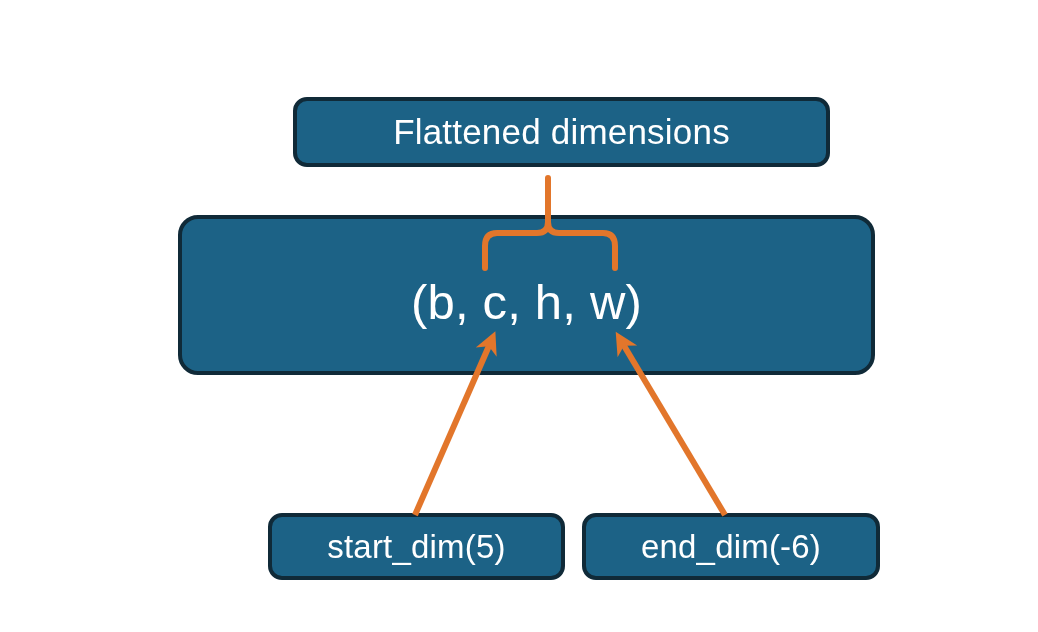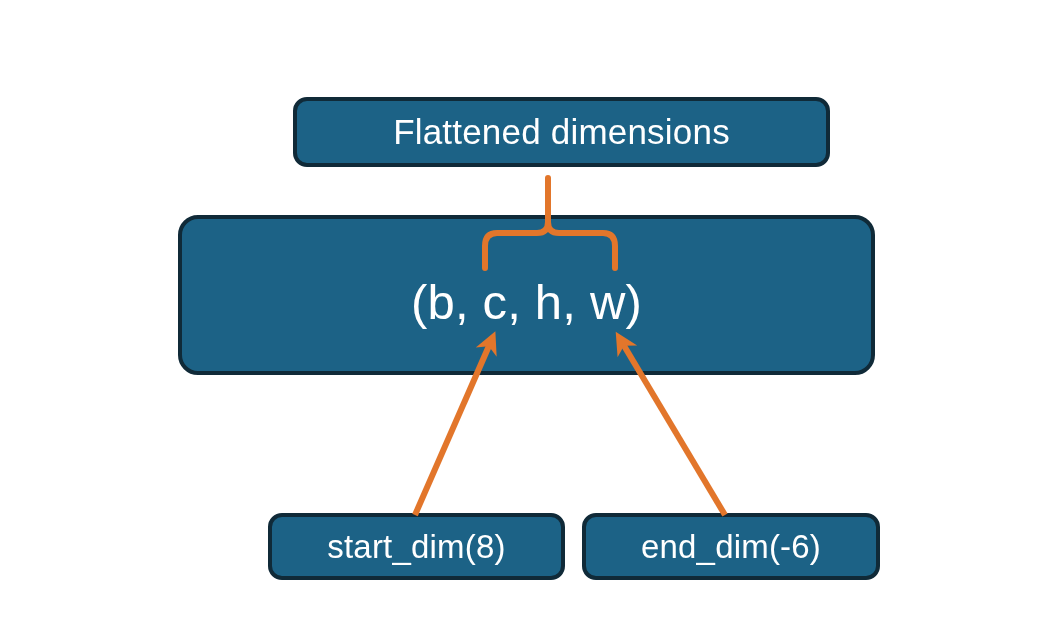--- a/index.html
+++ b/index.html
@@ -108,21 +108,21 @@
 
   <div class="node" id="node-shape">
     <span class="shape-label">(b, c, h, w)</span>
   </div>
 
   <div class="node" id="node-flattened">
     <span>Flattened dimensions</span>
   </div>
 
   <div class="node" id="node-startdim">
-    <span>start_dim(8)</span>
+    <span>start_dim(5)</span>
   </div>
 
   <div class="node" id="node-enddim">
     <span>end_dim(-6)</span>
   </div>
 
   <svg id="brace-layer" viewBox="0 0 1038 632" width="1038" height="632" aria-hidden="true">
     <path d="M 485 268
              L 485 246
              Q 485 233 497 233

